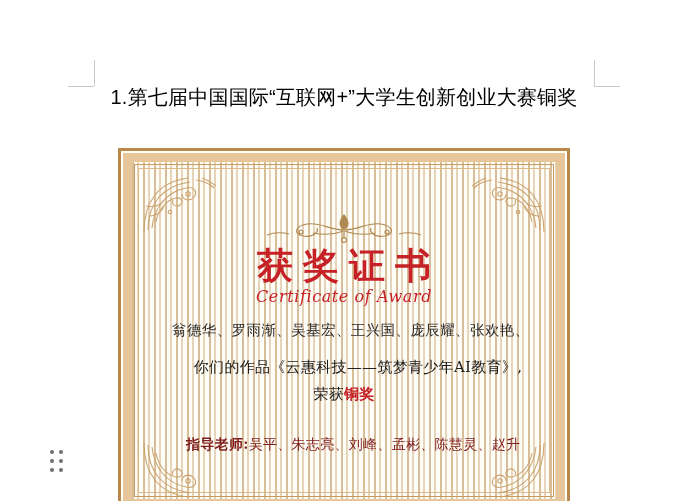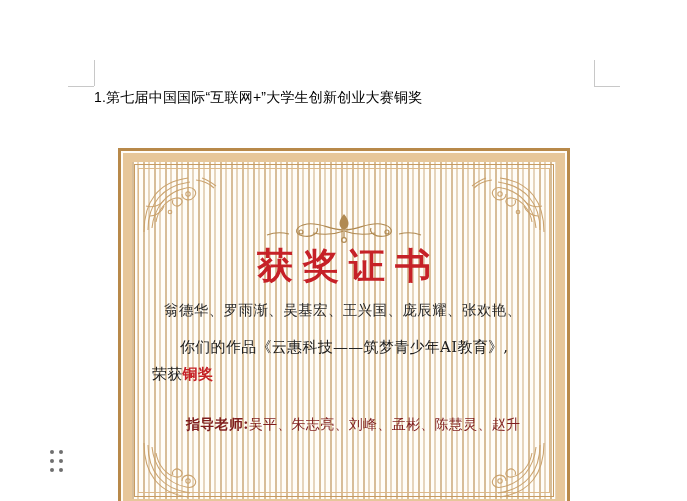--- a/index.html
+++ b/index.html
@@ -25,25 +25,26 @@
   .mark-tl-h { left: 68px; top: 86px; width: 26px; border-top-width: 1px; }
   .mark-tl-v { left: 94px; top: 60px; height: 26px; border-left-width: 1px; }
   .mark-tr-h { left: 594px; top: 86px; width: 26px; border-top-width: 1px; }
   .mark-tr-v { left: 594px; top: 60px; height: 26px; border-left-width: 1px; }
 
   .heading-line {
     position: absolute;
     left: 94px;
     top: 86px;
     width: 500px;
-    font-size: 14px;
+    font-size: 20px;
     color: #000000;
     line-height: 22px;
     white-space: nowrap;
     letter-spacing: 0.2px;
+    text-align: center;
   }
 
   
   .drag-handle {
     position: absolute;
     left: 50px;
     top: 450px;
     width: 16px;
     height: 22px;
     display: grid;
@@ -157,29 +158,30 @@
   .names {
     margin-top: 13px;
     font-family: "DejaVu Serif", serif;
     font-size: 14.5px;
     color: #2a2a2a;
     line-height: 23px;
     text-align: left;
     padding-left: 12px;
     letter-spacing: 0.4px;
   }
-  .names div { white-space: nowrap; }
+  .names div { white-space: nowrap; margin-left: 8px; }
 
   .statement {
     margin-top: 12px;
     font-family: "DejaVu Serif", serif;
     font-size: 15px;
     color: #1c1c1c;
     line-height: 27px;
     letter-spacing: 0.3px;
+    text-align: center;
   }
   .statement .l1 { text-indent: 28px; white-space: nowrap; }
   .statement .l2 { white-space: nowrap; }
   .statement .l3 { white-space: nowrap; }
   .award-red {
     color: #c62127;
     font-weight: 700;
   }
 
   .teachers {
@@ -276,20 +278,21 @@
       <circle cx="128" cy="22" r="2"></circle>
       <path d="M30 24 C22 22 16 22 8 25"></path>
       <path d="M140 24 C148 22 154 22 162 25"></path>
       <path d="M85 22 L85 28"></path>
       <circle cx="85" cy="30" r="2.4"></circle>
     </svg>
   </div>
 
   <div class="cert-body">
     <div class="cert-title">获奖证书</div>
+    <div class="cert-subtitle">Certificate of Award</div>
 
     <div class="names">
       <div>翁德华、罗雨渐、吴基宏、王兴国、庞辰耀、张欢艳、</div>
     </div>
 
     <div class="statement">
       <div class="l1">你们的作品《云惠科技——筑梦青少年AI教育》,</div>
       <div class="l3"><span>荣获</span><span class="award-red">铜奖</span></div>
     </div>
 

